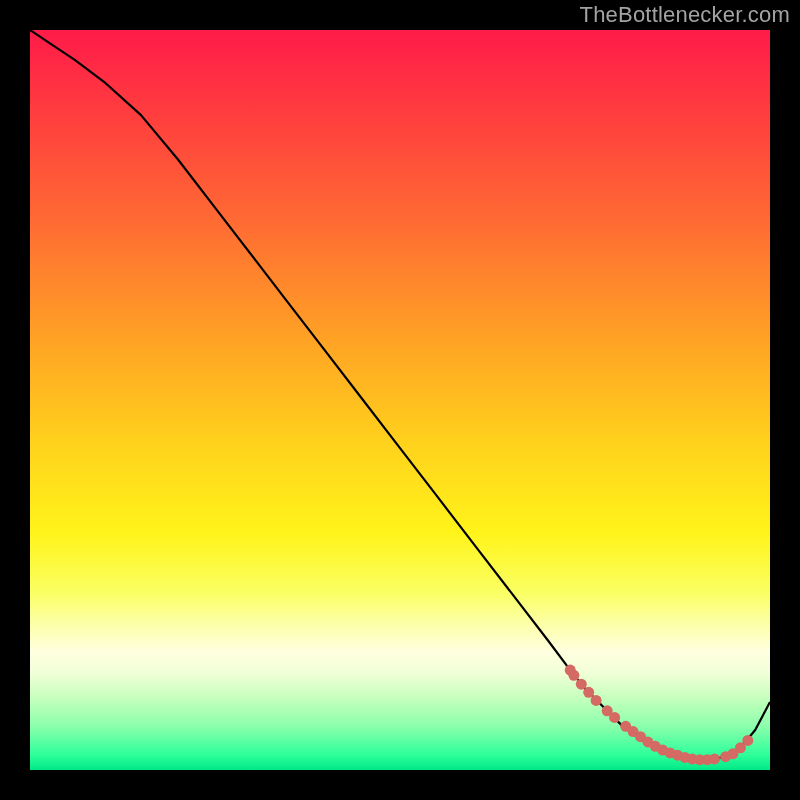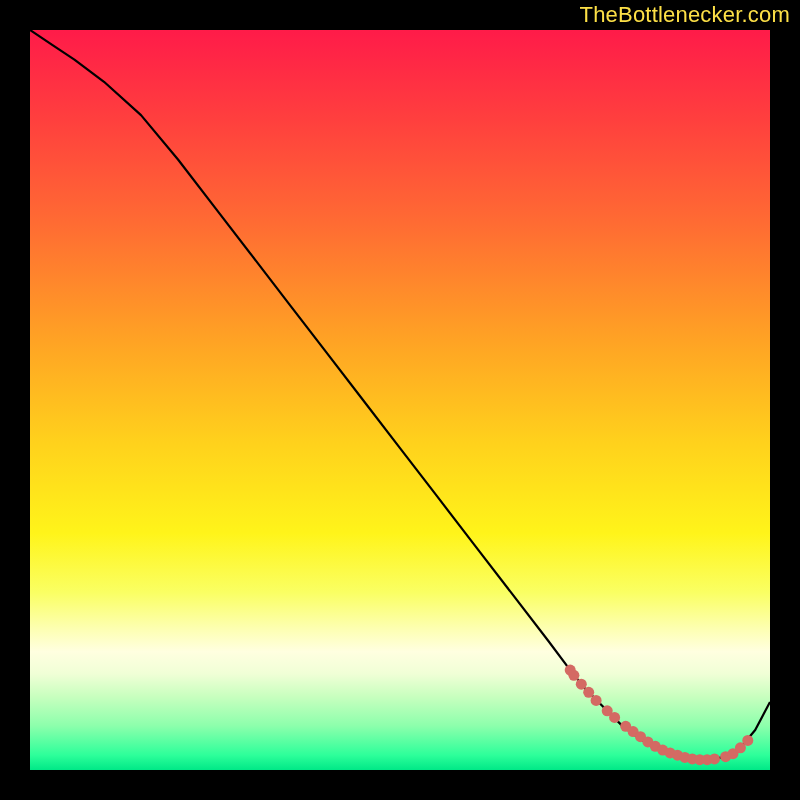--- a/index.html
+++ b/index.html
@@ -9,21 +9,21 @@
     width: 800px;
     height: 800px;
     background: #000;
   }
   .attribution {
     position: absolute;
     top: 2px;
     right: 10px;
     font-family: Arial, Helvetica, sans-serif;
     font-size: 22px;
-    color: #fde047;
+    color: #a3a3a3;
     letter-spacing: 0.2px;
     text-align: right;
   }
   .plot {
     position: absolute;
     left: 30px;
     top: 30px;
     width: 740px;
     height: 740px;
   }

